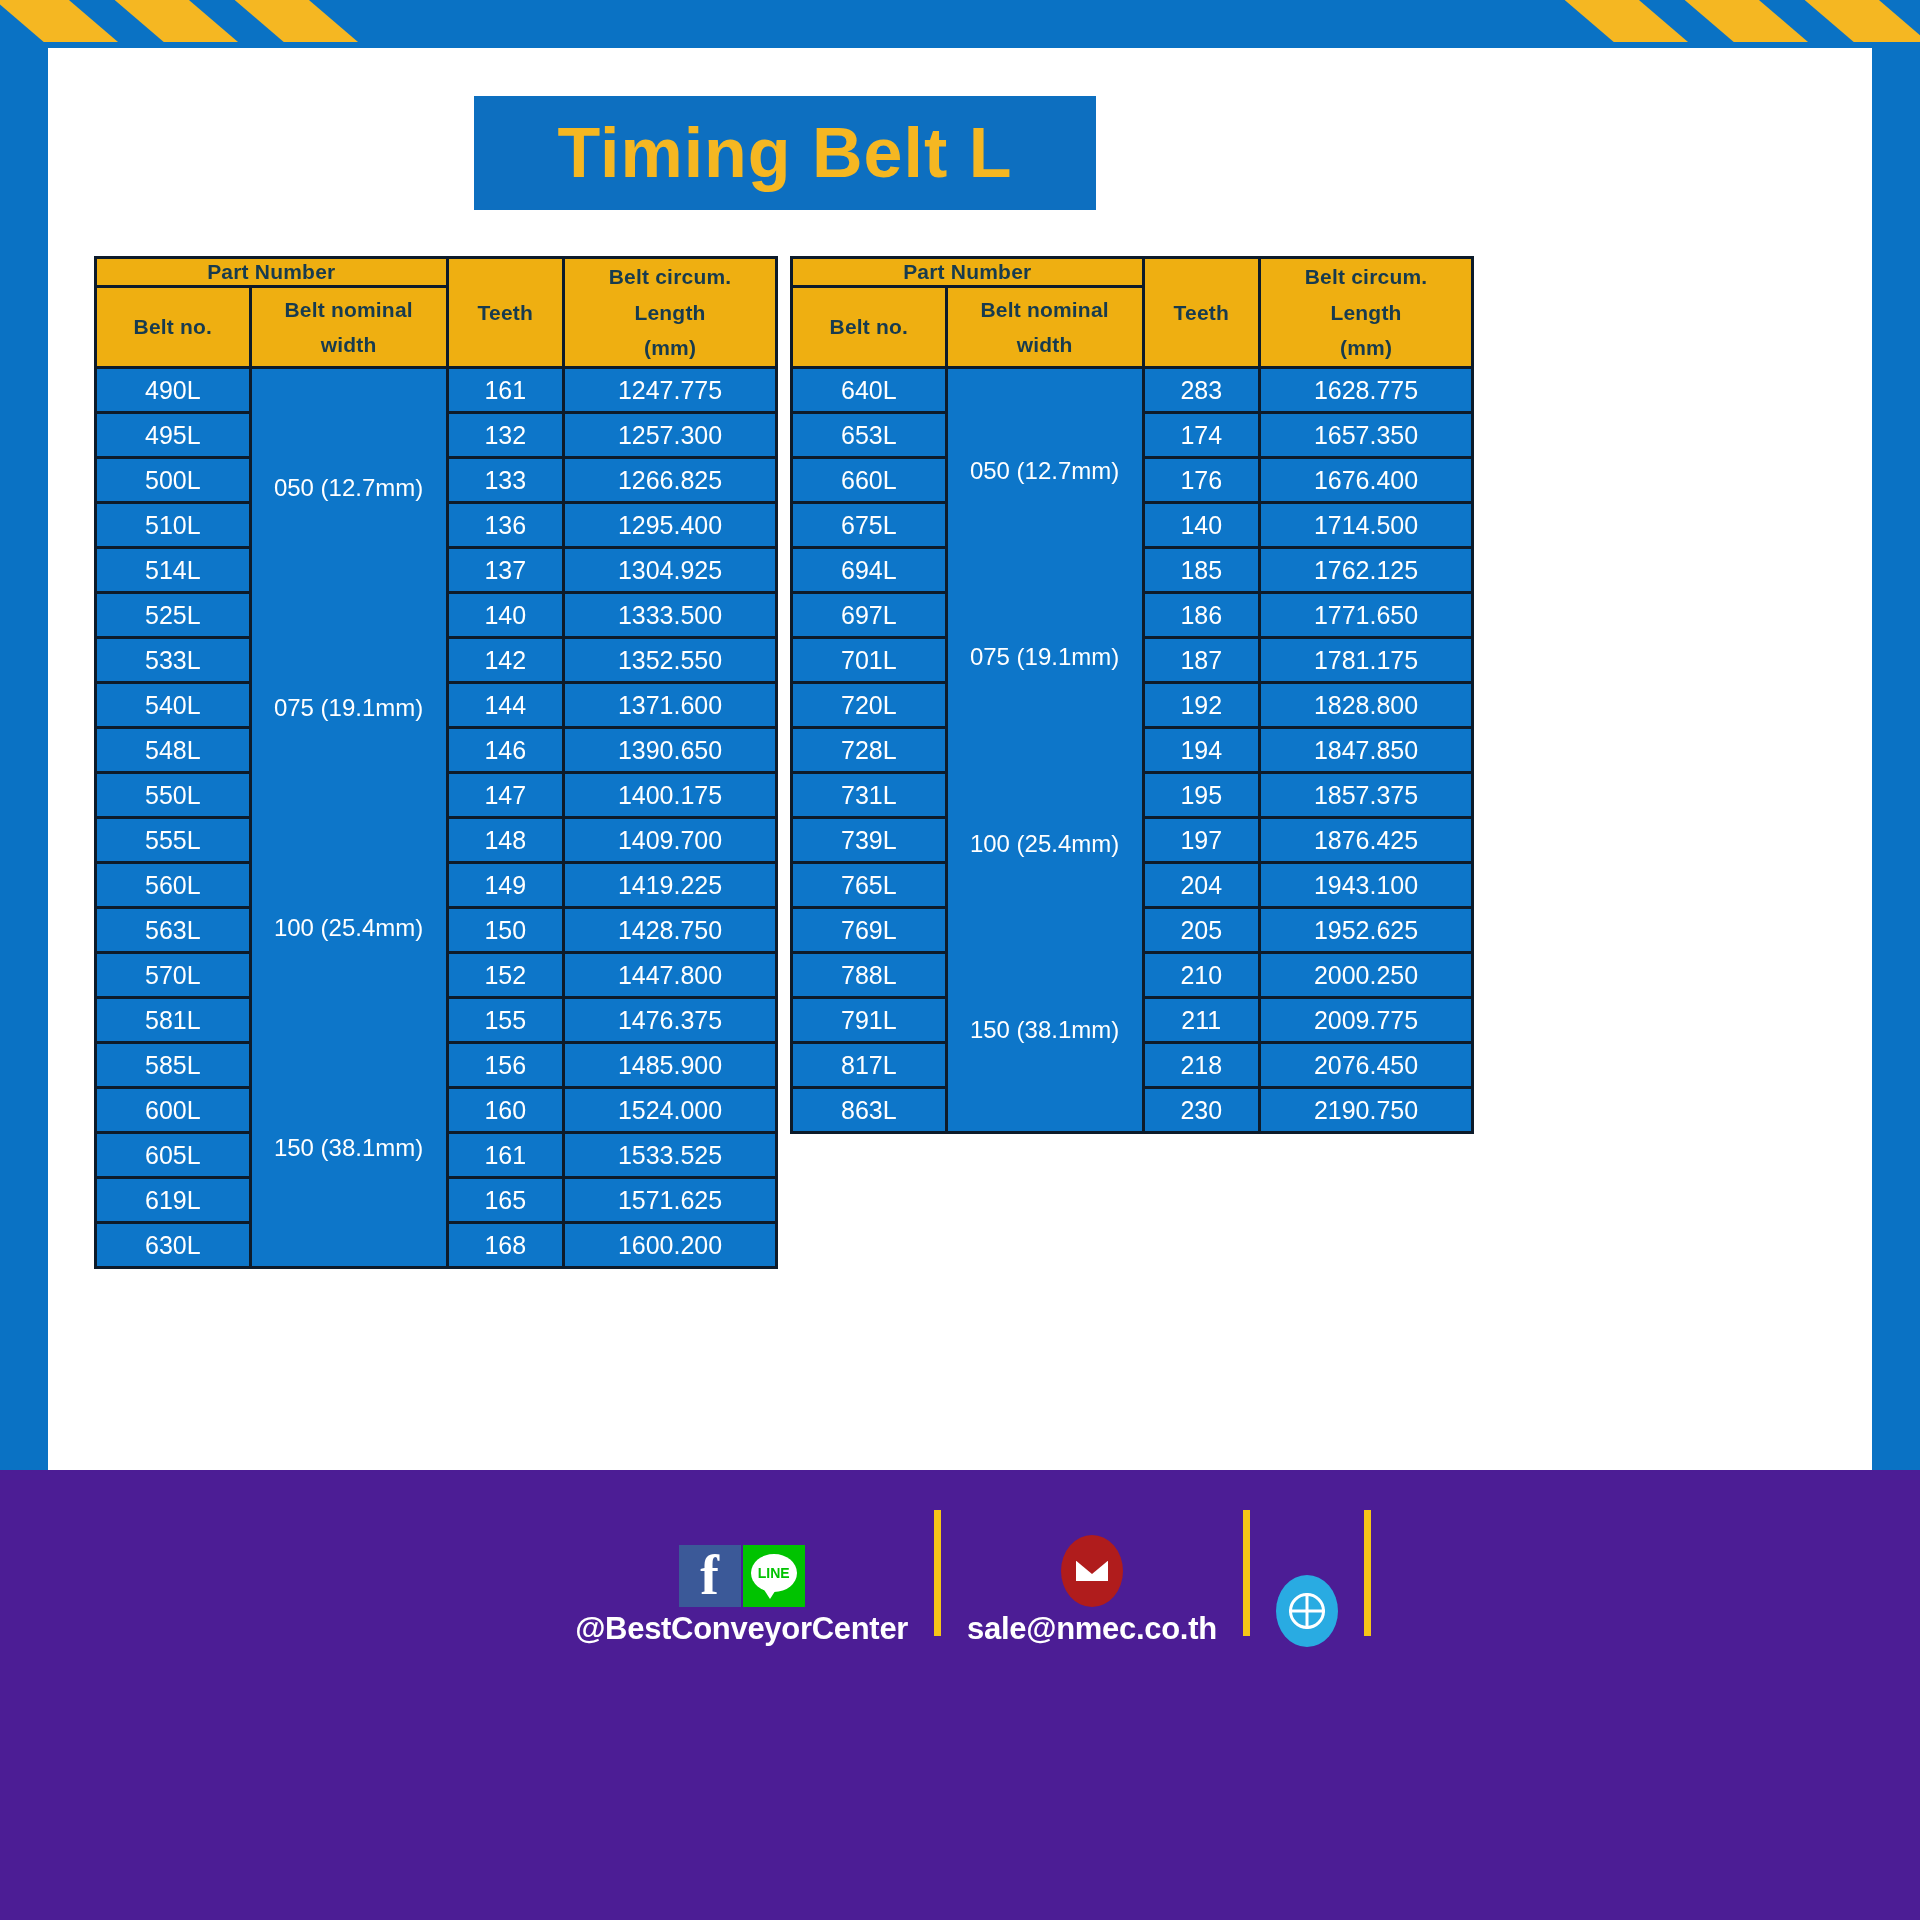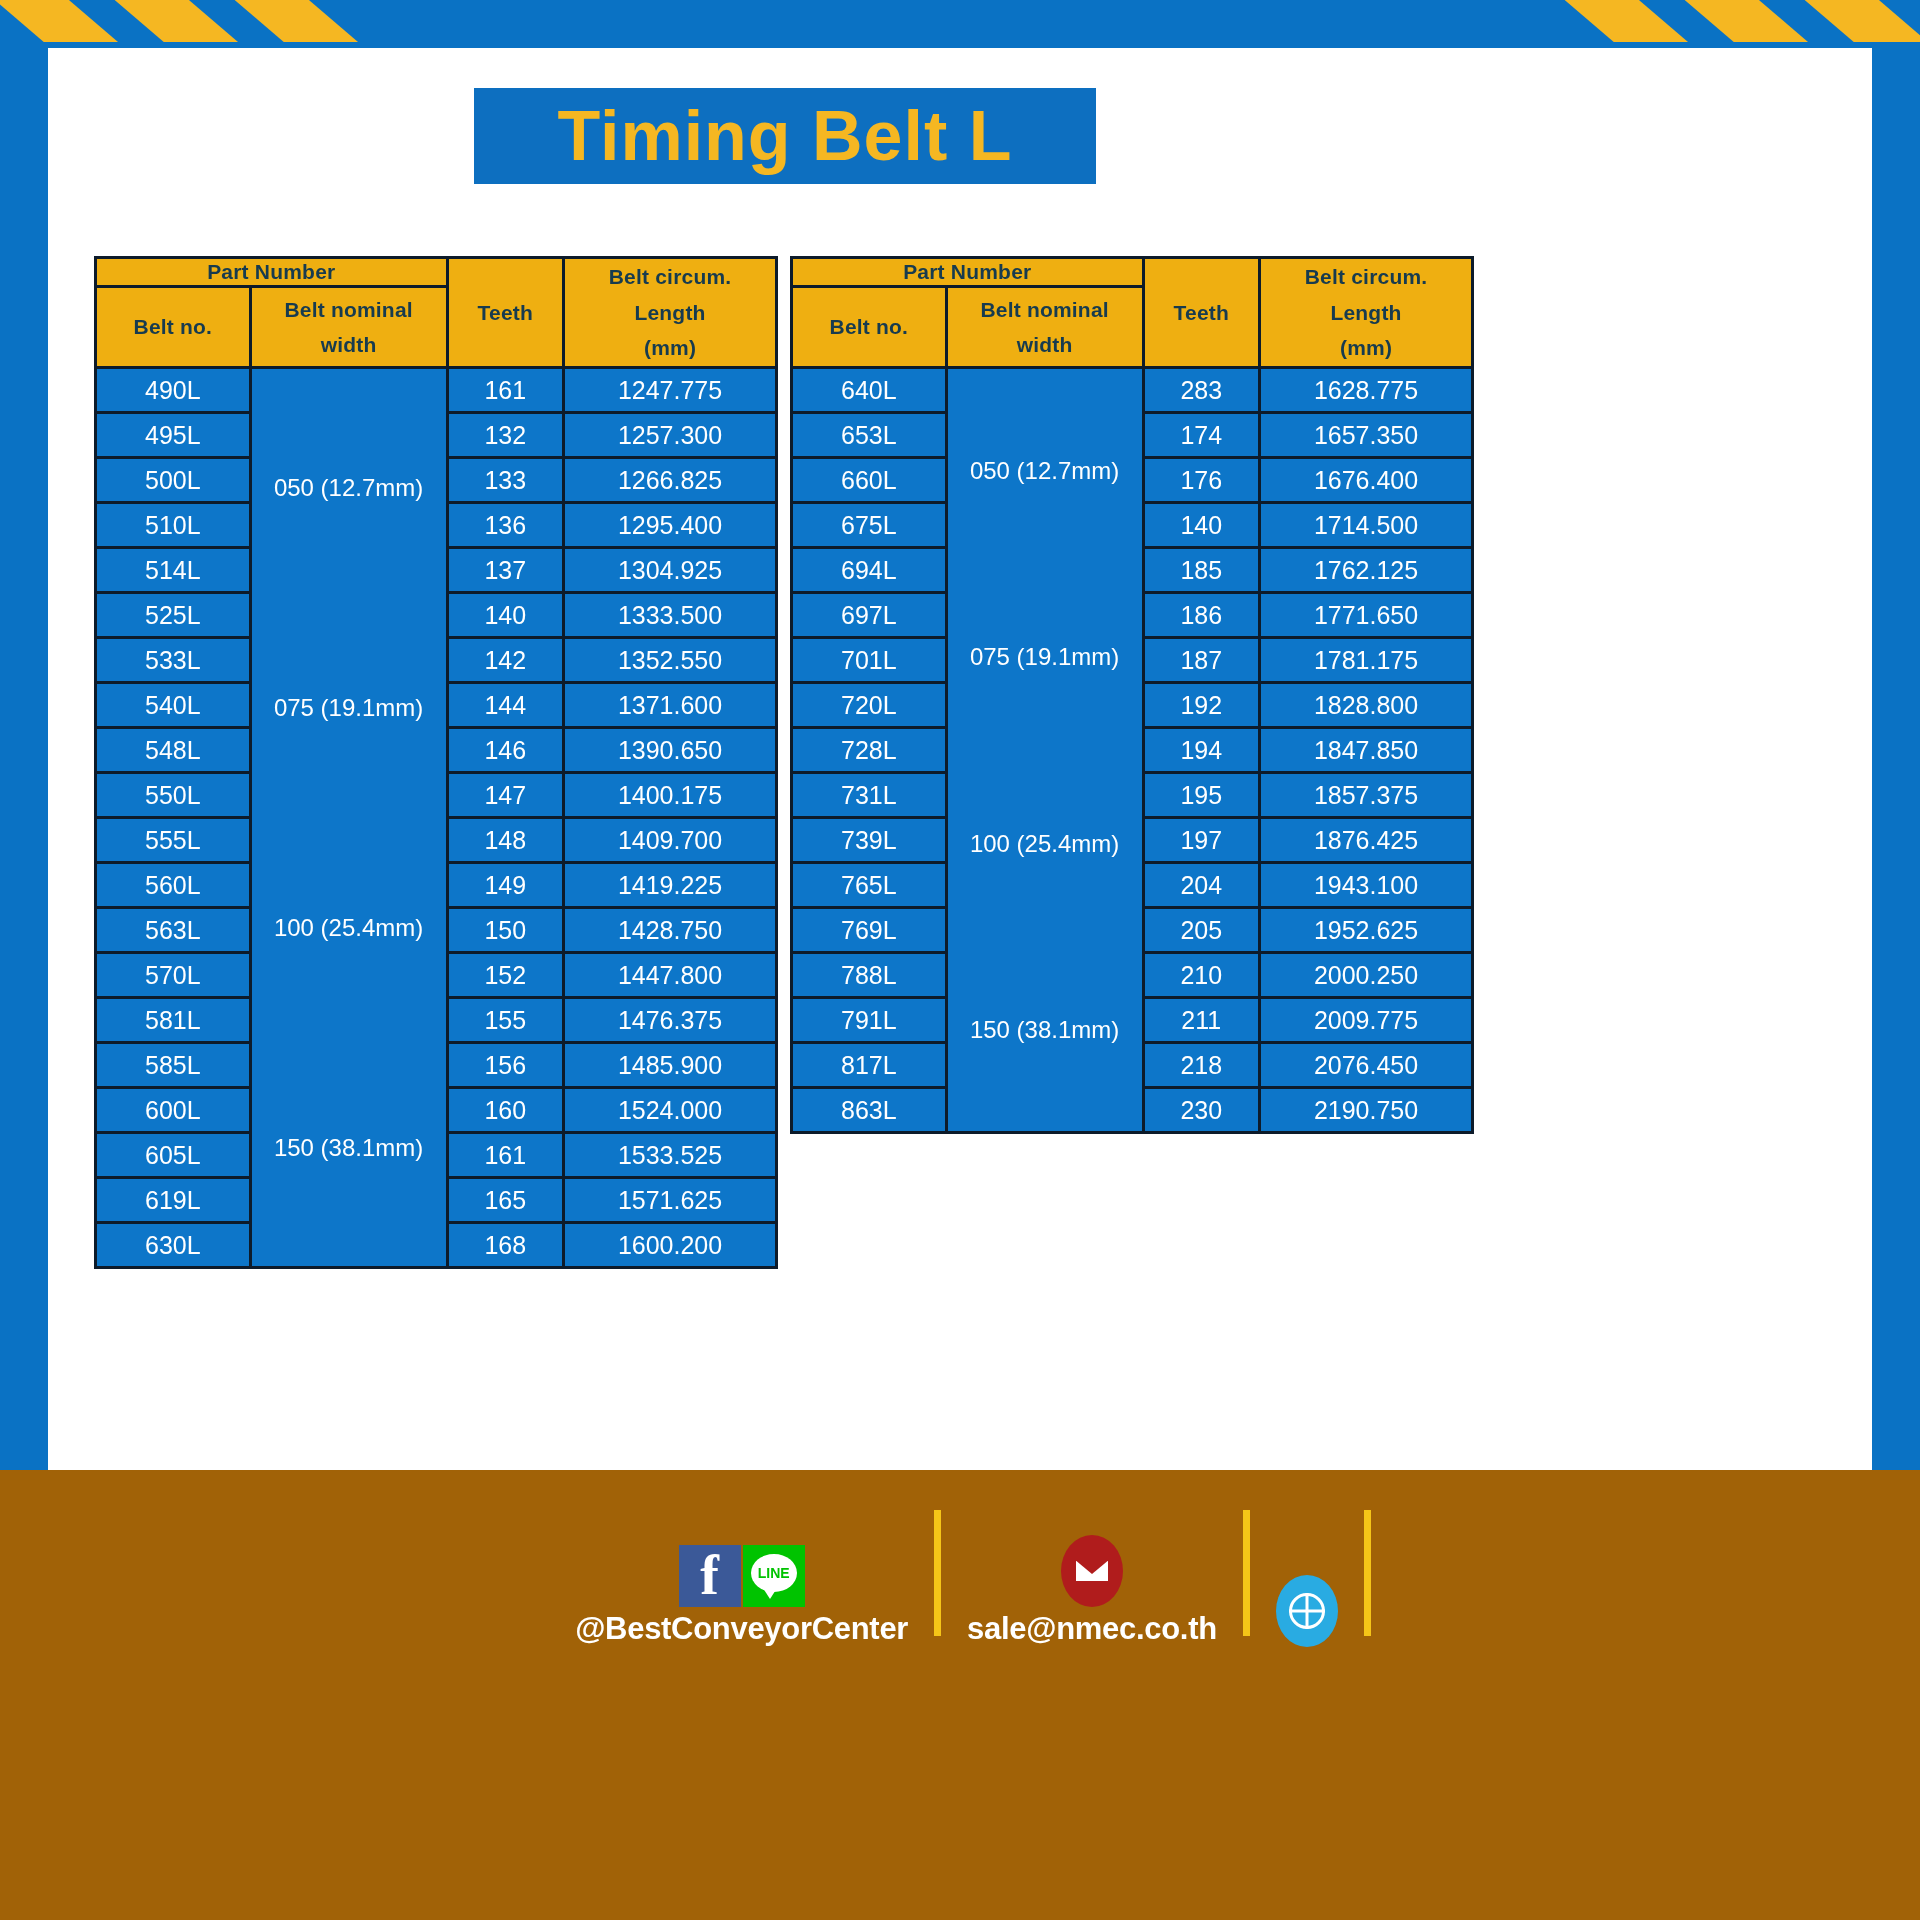--- a/index.html
+++ b/index.html
@@ -23,22 +23,22 @@
   .card {
     position: absolute;
     left: 48px; top: 48px;
     width: 1824px; height: 1422px;
     background: #ffffff;
   }
 
   
   .title-box {
     position: absolute;
-    left: 474px; top: 88px;
-    width: 622px; height: 96px;
+    left: 474px; top: 96px;
+    width: 622px; height: 114px;
     background: #0d6fc0;
     display: flex; align-items: center; justify-content: center;
   }
   .title-box .title-text {
     color: #f5b722;
     font-size: 70px;
     font-weight: bold;
     letter-spacing: 1px;
     line-height: 1;
   }
@@ -102,21 +102,21 @@
     height: 100%;
     padding: 8px 0;
   }
   .width-stack span { display: block; padding: 14px 0; }
 
   
   .footer {
     position: absolute;
     left: 0; top: 1470px;
     width: 1920px; height: 450px;
-    background: #a16207;
+    background: #4c1d95;
   }
   .footer-inner {
     position: absolute;
     left: 0; top: 28px;
     width: 1920px; height: 150px;
     display: flex;
     align-items: center;
     justify-content: center;
   }
   .fgroup {

